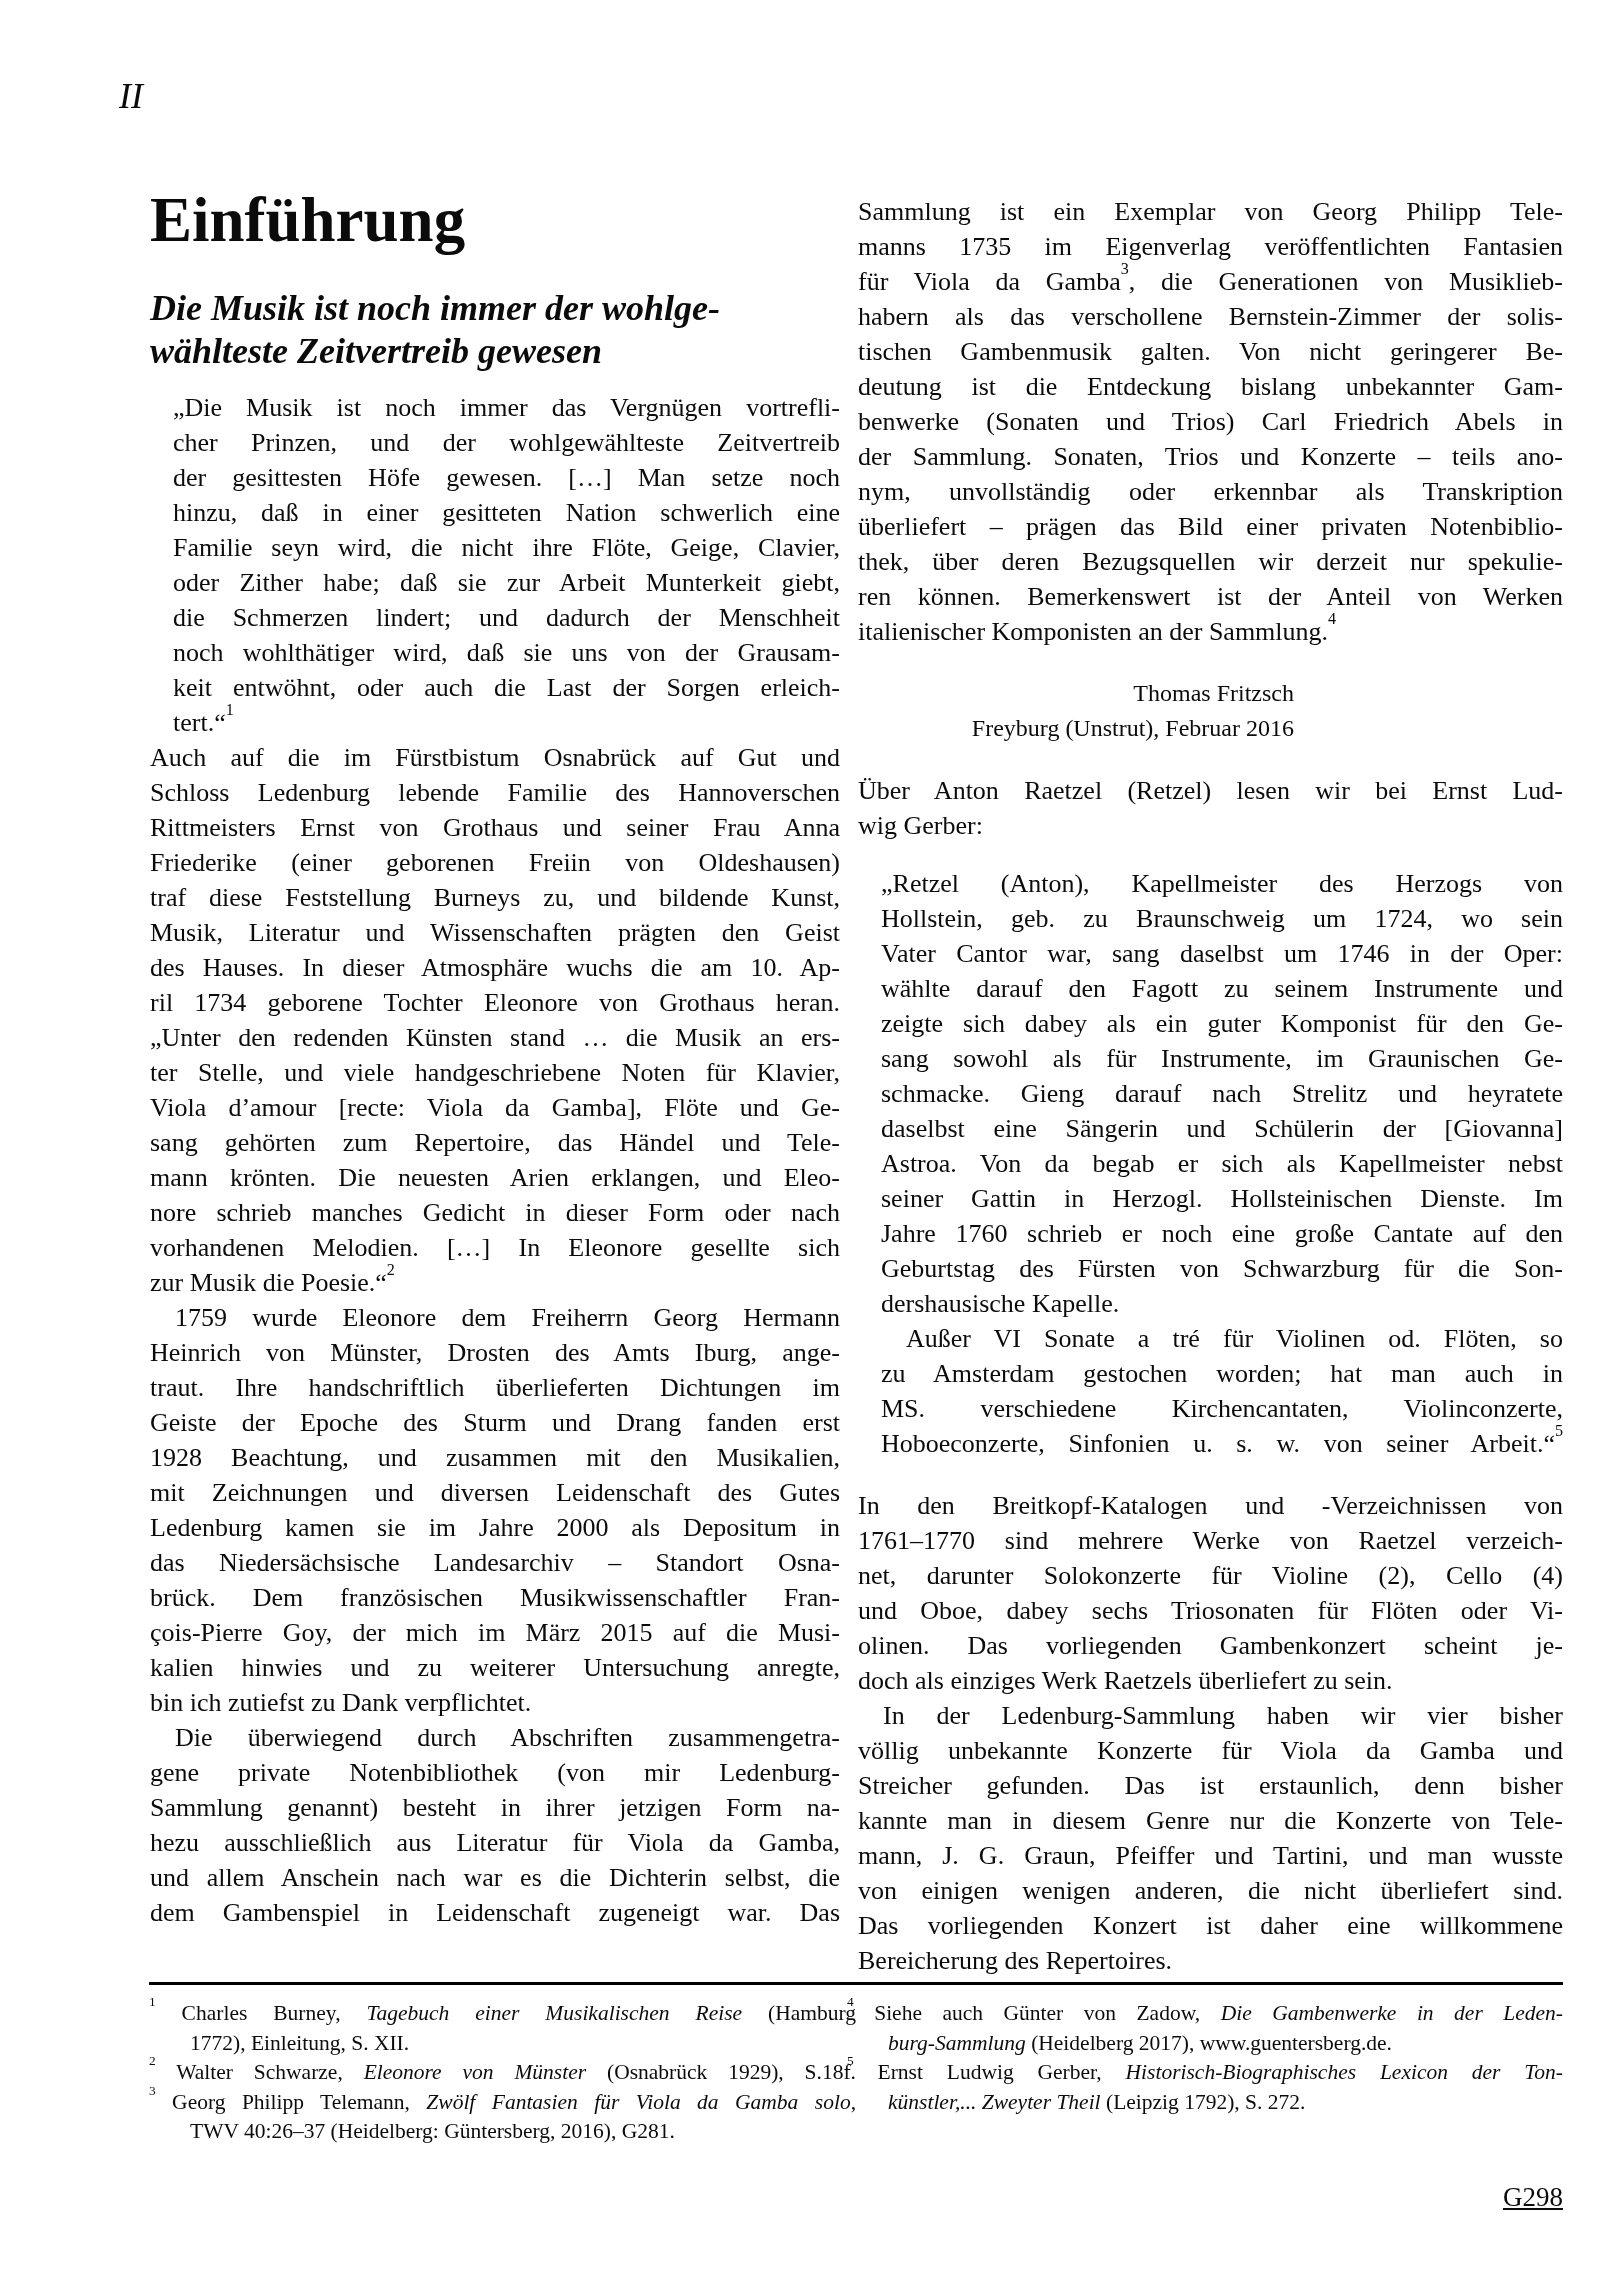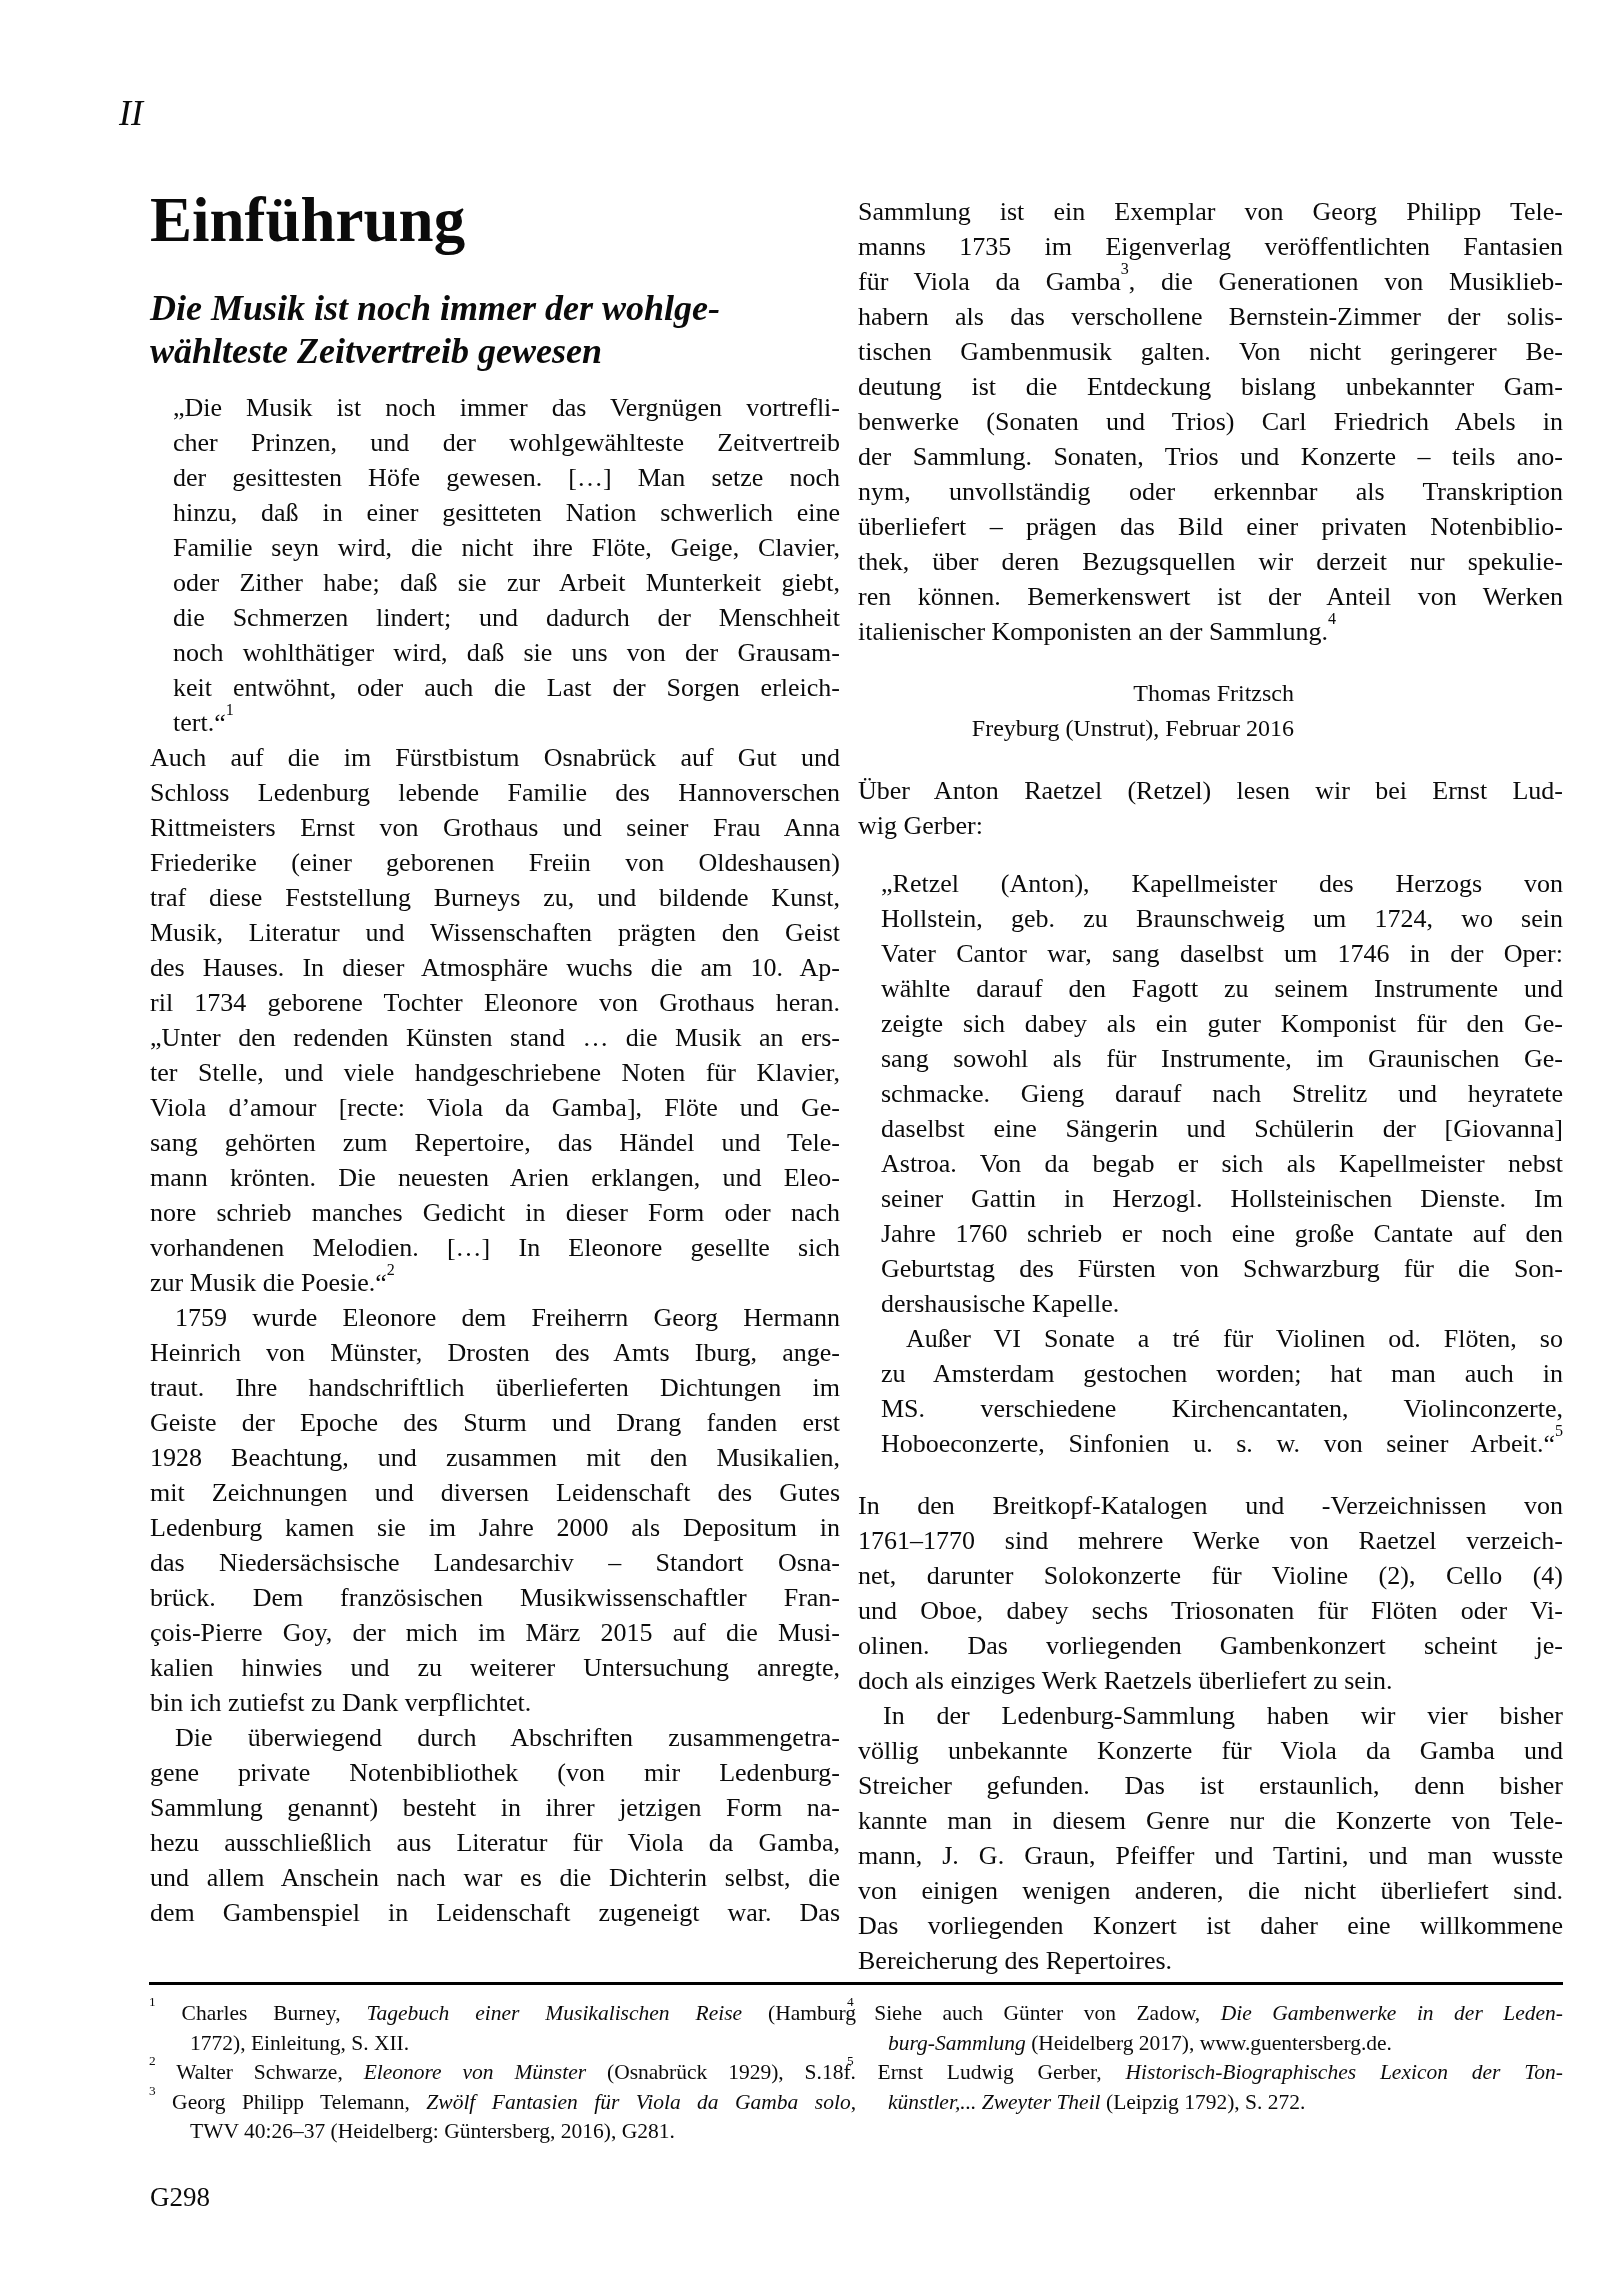--- a/index.html
+++ b/index.html
@@ -1,18 +1,18 @@
 <!DOCTYPE html>
 <html style="font-size:14.3px"><head>
 <meta charset="utf-8">
 <style>
   html,body{margin:0;padding:0;background:#ffffff;}
   .page{position:relative;width:1620px;height:2293px;background:#ffffff;color:#0b0b0b;
         font-family:"Liberation Serif","DejaVu Serif",serif;overflow:hidden;}
-  .pagenum{position:absolute;left:119px;top:92px;font-size:36px;font-style:italic;}
+  .pagenum{position:absolute;left:119px;top:75px;font-size:36px;font-style:italic;}
   .title{position:absolute;left:150px;top:189px;margin:0;font-size:63px;font-weight:bold;line-height:1;}
   .subtitle{position:absolute;left:150px;top:287px;width:708px;font-size:36px;font-weight:bold;
             font-style:italic;line-height:43px;}
   .col{position:absolute;}
   .left-col{left:150px;top:390px;width:690px;}
   .right-col{left:858px;top:194px;width:705px;}
   .line{font-size:26px;line-height:35px;text-align:justify;text-align-last:justify;}
   .line.natural{text-align-last:left;}
   .line.indent{text-indent:25px;}
   .block.quote{margin-left:23px;}
@@ -20,21 +20,21 @@
   .it{font-style:italic;}
   sup{font-size:62%;line-height:0;position:relative;top:-0.42em;}
   .fnblock{position:absolute;top:1982px;}
   .left-fn{left:133px;width:707px;margin-left:16px;}
   .right-fn{left:847px;width:716px;}
   .fnrule{width:100%;height:2.7px;background:#000;}
   .fnlines{padding-top:14.3px;}
   .fline{font-size:21.5px;line-height:29.6px;text-align:justify;text-align-last:justify;}
   .fline.natural{text-align-last:left;}
   .fline.cont{padding-left:41px;}
-  .footer{position:absolute;left:150px;top:2182px;width:1413px;text-align:left;font-size:27px;}
+  .footer{position:absolute;left:150px;top:2182px;width:1413px;text-align:right;font-size:27px;text-decoration:underline;}
 </style>
 </head>
 <body>
 
 <div class="page">
   <div class="pagenum">II</div>
   <h1 class="title">Einführung</h1>
   <div class="subtitle">
     <div>Die Musik ist noch immer der wohlge-</div>
     <div>wählteste Zeitvertreib gewesen</div>

